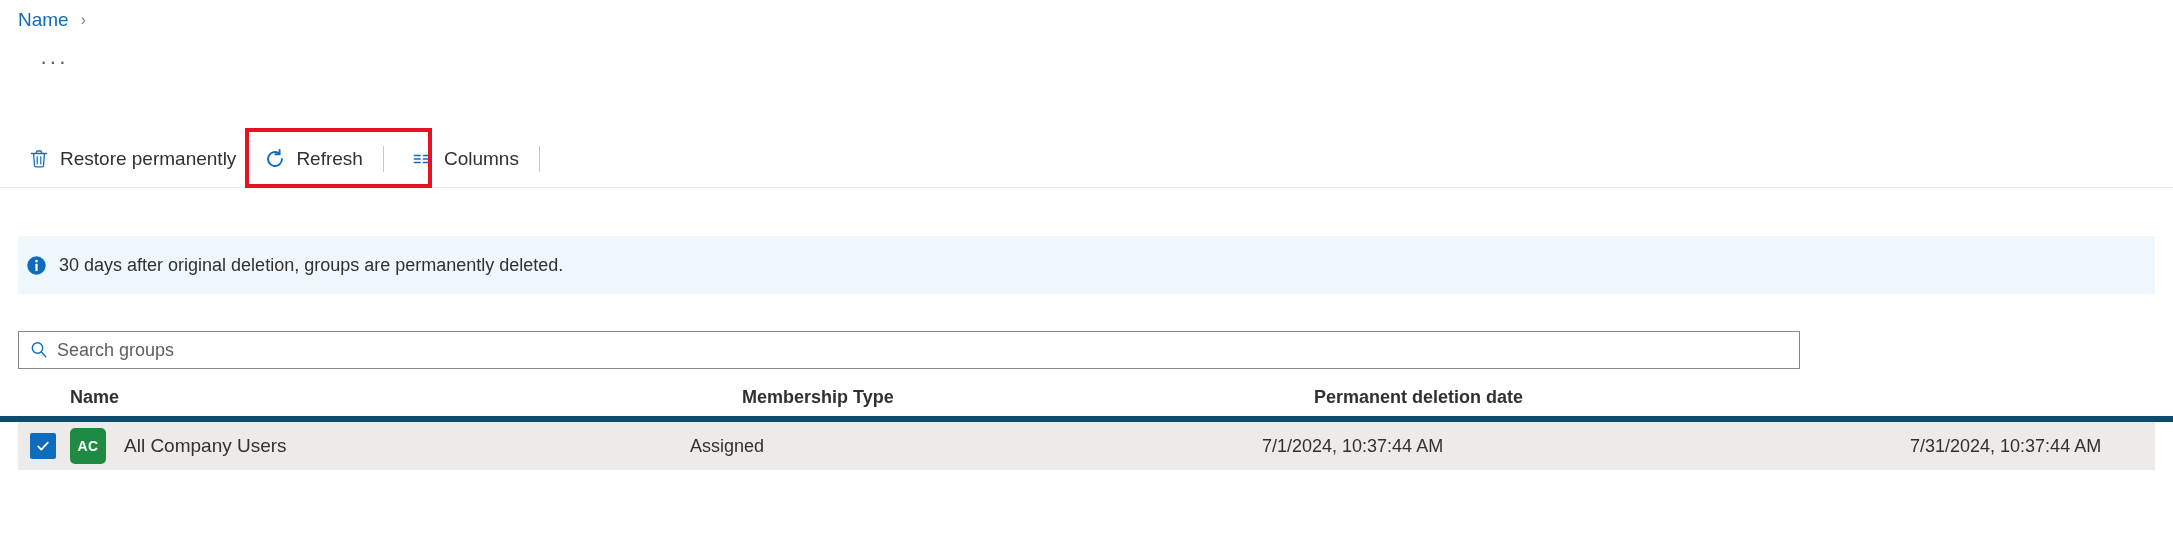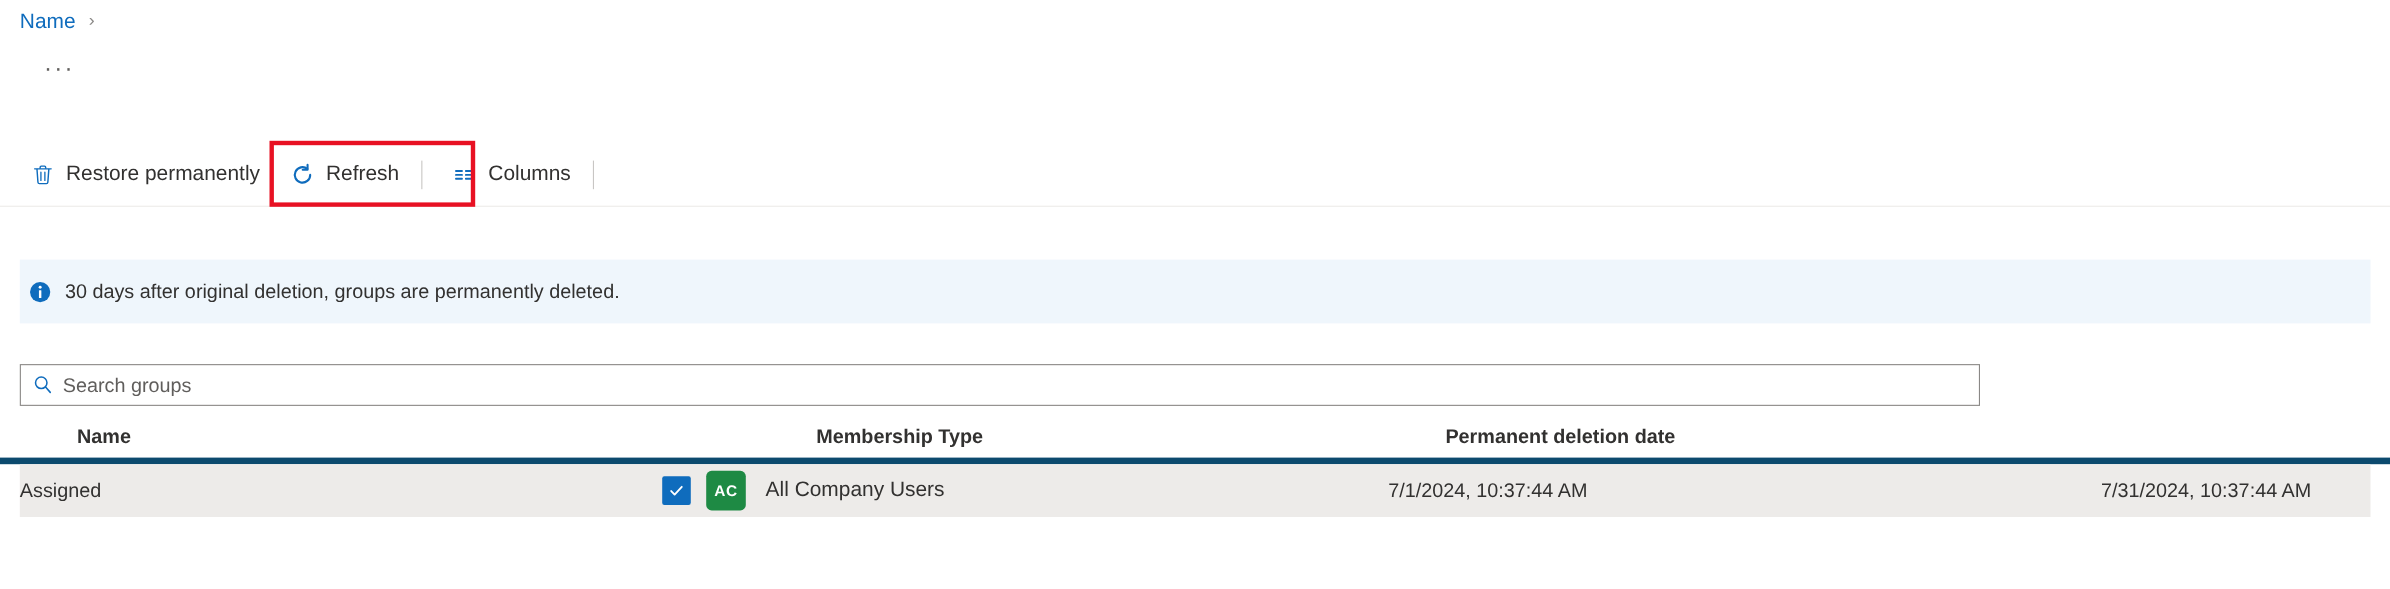--- a/index.html
+++ b/index.html
@@ -338,27 +338,27 @@
 
 <div class="table">
 
   <div class="thead">
     <div class="th col-name head-pad-name">Name</div>
     <div class="th col-member">Membership Type</div>
     <div class="th col-perm">Permanent deletion date</div>
   </div>
 
   <div class="row">
-    <div class="cell col-member">Assigned</div>
     <div class="cell col-name" style="padding-left:0;">
       <span class="checkbox">
         <svg width="16" height="16" viewBox="0 0 16 16" fill="none">
           <path d="M3.2 8.4l3.1 3.2 6.5-7" stroke="#ffffff" stroke-width="1.7" stroke-linecap="round" stroke-linejoin="round"></path>
         </svg>
       </span>
       <span class="avatar">AC</span>
       <span class="name-text">All Company Users</span>
     </div>
+    <div class="cell col-member">Assigned</div>
     <div class="cell col-del">7/1/2024, 10:37:44 AM</div>
     <div class="cell col-perm">7/31/2024, 10:37:44 AM</div>
   </div>
 
 </div>
 
 </body></html>

